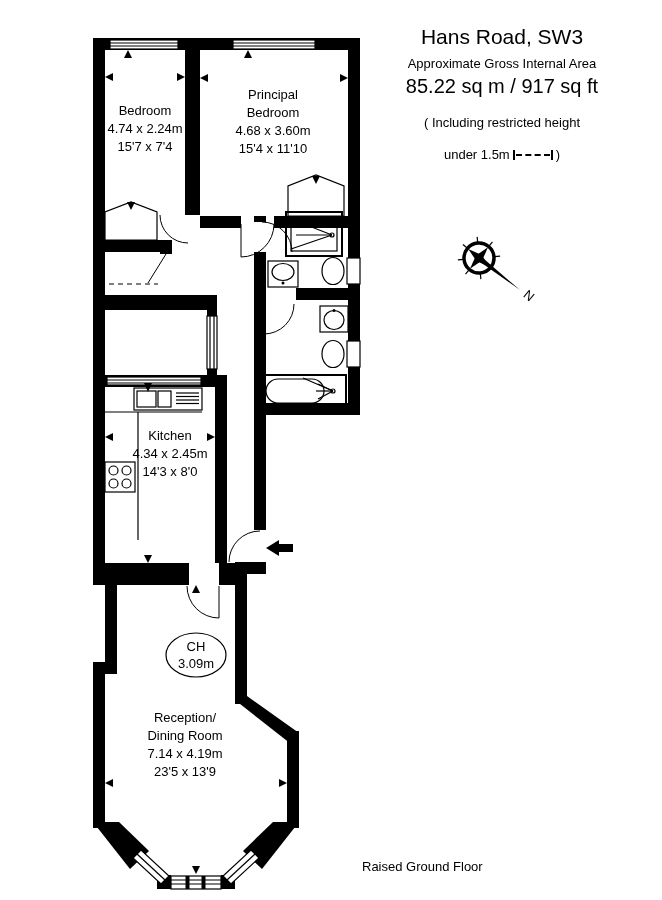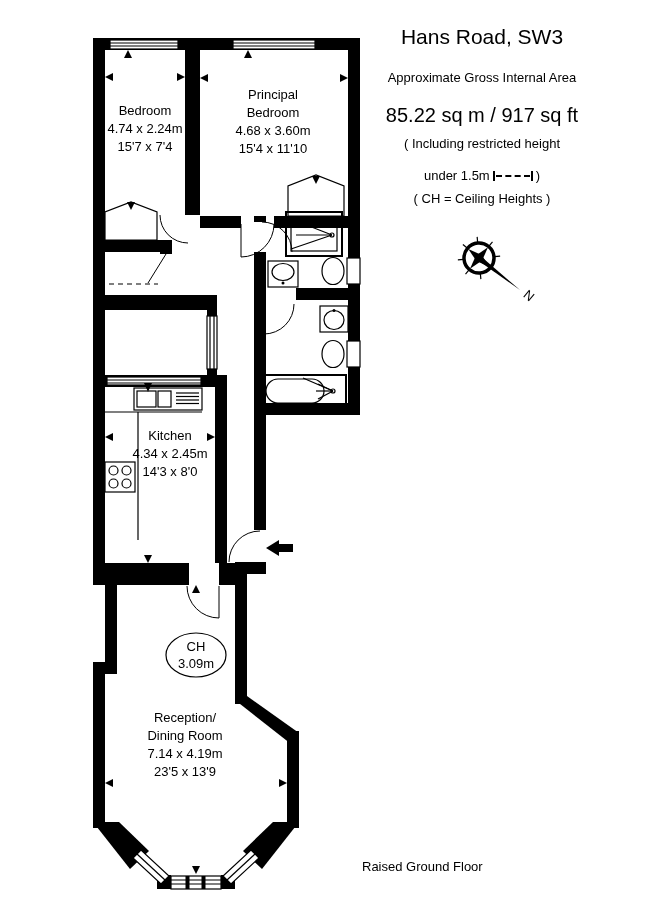--- a/index.html
+++ b/index.html
@@ -1,24 +1,24 @@
 <!DOCTYPE html>
 <html><head>
 <meta charset="utf-8">
 <style>
   html,body{margin:0;padding:0;background:#fff;}
   #canvas{position:relative;width:662px;height:900px;background:#fff;overflow:hidden;
           font-family:"Liberation Sans",sans-serif;color:#000;}
   #plan-svg{position:absolute;left:0;top:0;}
-  .hdr{position:absolute;left:336px;top:24px;width:292px;text-align:center;line-height:1.25;}
+  .hdr{position:absolute;left:356px;top:24px;width:292px;text-align:center;line-height:1.25;}
   .hdr .title{font-size:21px;}
-  .hdr .sub{font-size:13px;margin-top:20px;}
-  .hdr .area{font-size:20px;margin-top:16px;}
+  .hdr .sub{font-size:13px;margin-top:6px;}
+  .hdr .area{font-size:20px;margin-top:1px;}
   .hdr .note{font-size:13px;margin-top:16px;}
-  .hdr .note1{margin-top:8px;}
+  .hdr .note1{}
   .hdr .note3{margin-top:7px;}
   .dashbox{display:inline-block;width:36px;height:10px;vertical-align:-1px;
            border-left:2px solid #000;border-right:2px solid #000;margin:0 3px;}
   .dashbox span{display:block;margin:4px 1px 0 1px;border-top:2px dashed #000;}
   .ftr{position:absolute;left:362px;top:859px;width:180px;text-align:left;font-size:13px;}
   .wall{fill:#000;stroke:none;}
   .win{fill:#fff;stroke:#000;stroke-width:1.2;}
   .thin{fill:none;stroke:#000;stroke-width:1.2;}
   .thick{fill:none;stroke:#000;stroke-width:2;}
   .arc{fill:none;stroke:#000;stroke-width:1;}
@@ -29,21 +29,20 @@
 <body>
 
 <div id="canvas">
 
   <div class="hdr">
     <div class="title">Hans Road, SW3</div>
     <div class="sub">Approximate Gross Internal Area</div>
     <div class="area">85.22 sq m  /  917 sq ft</div>
     <div class="note note1">( Including restricted height</div>
     <div class="note"><span>under 1.5m</span><span class="dashbox"><span></span></span><span>)</span></div>
-    <div class="note note3">( CH = Ceiling Heights )</div>
   </div>
 
   <div class="ftr">Raised Ground Floor</div>
 
   <svg id="plan-svg" width="662" height="900" viewBox="0 0 662 900">
 
     <g>
       <rect class="wall" x="93" y="38" width="267" height="12"></rect>
       <rect class="wall" x="93" y="38" width="12" height="547"></rect>
       <rect class="wall" x="185" y="50" width="15" height="165"></rect>

